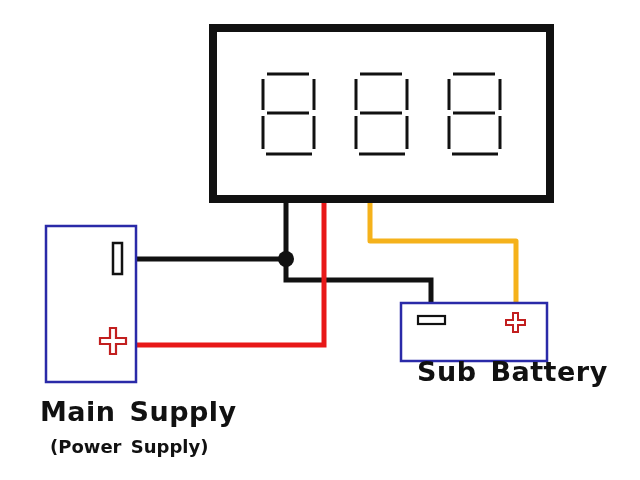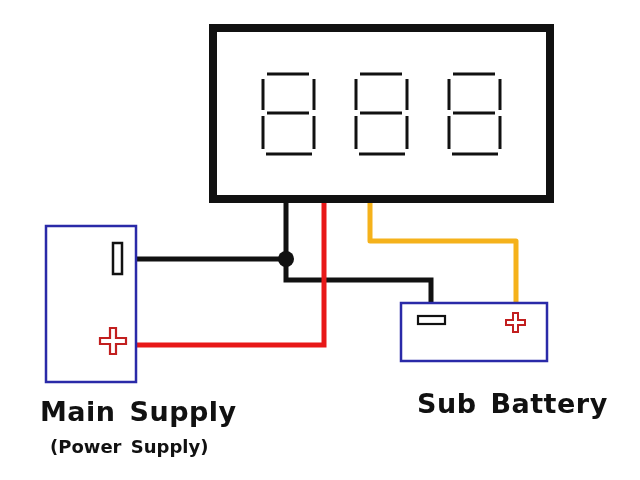--- a/index.html
+++ b/index.html
@@ -1,21 +1,21 @@
 <!DOCTYPE html>
 <html><head>
   <meta charset="utf-8">
   <style>
     html, body { margin: 0; padding: 0; background: #ffffff; }
     body { width: 640px; height: 480px; position: relative; overflow: hidden; font-family: "DejaVu Sans", sans-serif; }
     svg { position: absolute; left: 0; top: 0; }
     .label { position: absolute; color: #111; font-weight: bold; font-family: "DejaVu Sans", sans-serif; white-space: nowrap; }
     .main-title { left: 40px; top: 396px; font-size: 27px; letter-spacing: 0.5px; word-spacing: 4px; }
     .main-sub { left: 50px; top: 436px; font-size: 18px; word-spacing: 3px; text-align: center; }
-    .sub-title { left: 417px; top: 388px; font-size: 27px; letter-spacing: 0.5px; word-spacing: 4px; }
+    .sub-title { left: 417px; top: 356px; font-size: 27px; letter-spacing: 0.5px; word-spacing: 4px; }
   </style>
 </head>
 <body>
 
 <svg width="640" height="480" viewBox="0 0 640 480">
 
   <rect x="213" y="28" width="337" height="171" fill="#ffffff" stroke="#111" stroke-width="8"></rect>
 
   <g id="digits">
       <line x1="267" y1="74" x2="309" y2="74" stroke="#111" stroke-width="3"></line>

